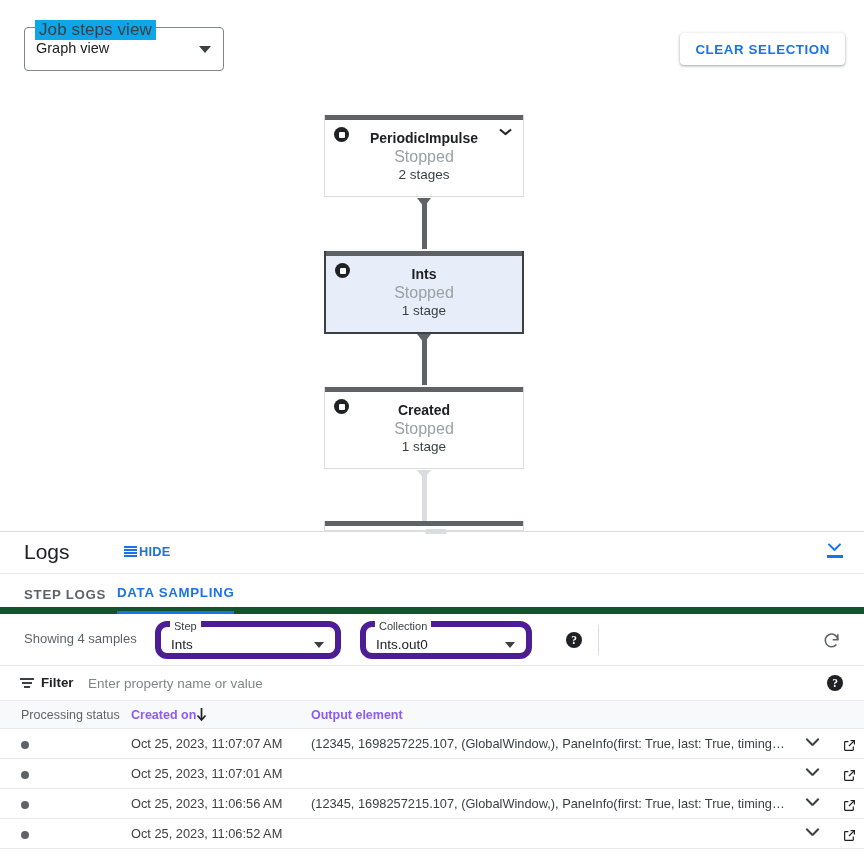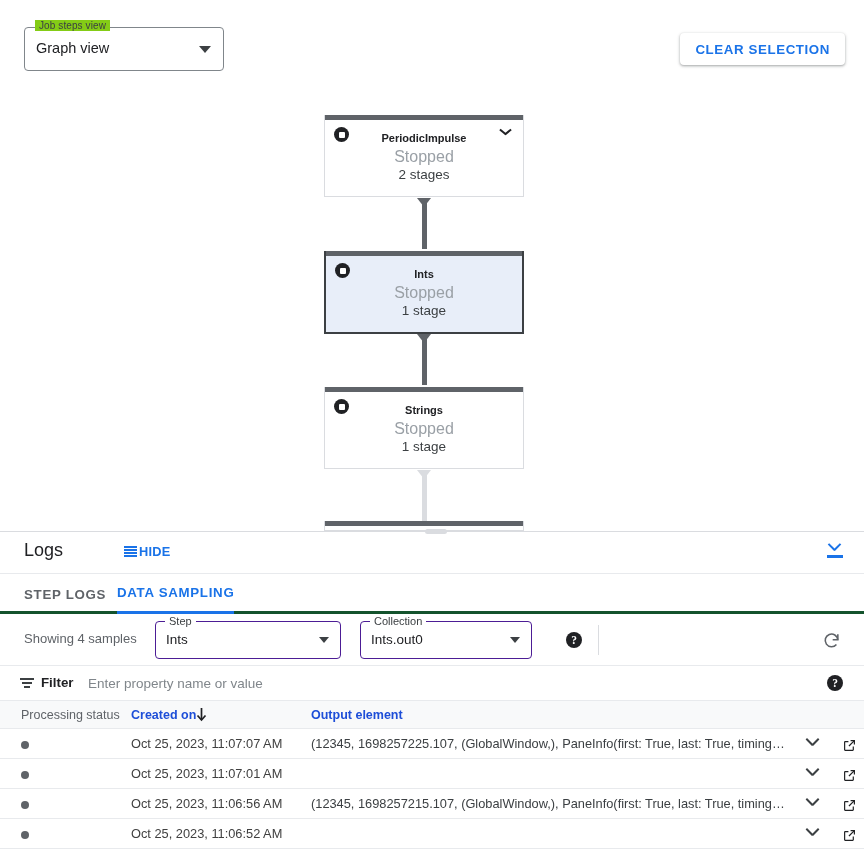--- a/index.html
+++ b/index.html
@@ -20,21 +20,21 @@
   }
   .toolbar {
     position: absolute; left: 0; top: 0; width: 864px; height: 90px;
   }
   .select-field {
     position: absolute; left: 24px; top: 27px; width: 200px; height: 44px;
     border: 1px solid #80868b; border-radius: 4px; background: #fff;
   }
   .select-label {
     position: absolute; left: 10px; top: -8px; padding: 0 4px;
-    background: #84cc16; font-size: 10px; color: #3c4043; font-weight: 500;
+    background: #0ea5e9; font-size: 17px; color: #3c4043; font-weight: 500;
     letter-spacing: .1px;
   }
   .select-value {
     position: absolute; left: 11px; top: 12px; font-size: 14.5px; color: #202124;
   }
   .select-arrow {
     position: absolute; right: 12px; top: 18px;
     width: 0; height: 0; border-left: 6px solid transparent;
     border-right: 6px solid transparent; border-top: 7px solid #3c4043;
   }
@@ -55,21 +55,21 @@
   .node .topbar { height: 5px; background: #5f6368; margin: 0; }
   .node .body { position: relative; padding: 10px 0 12px; text-align: center; }
   .node .status-ico {
     position: absolute; left: 9px; top: 7px; width: 15px; height: 15px;
     border-radius: 50%; background: #202124;
   }
   .node .status-ico::after {
     content: ""; position: absolute; left: 4.5px; top: 4.5px;
     width: 6px; height: 6px; background: #fff; border-radius: 1px;
   }
-  .node .title { font-size: 11px; font-weight: bold; color: #202124; line-height: 16px; }
+  .node .title { font-size: 14px; font-weight: bold; color: #202124; line-height: 16px; }
   .node .sub1 { font-size: 16px; color: #9aa0a6; line-height: 18px; margin-top: 2px; }
   .node .sub2 { font-size: 13.5px; color: #3c4043; line-height: 18px; }
   .node .chev {
     position: absolute; right: 12px; top: 11px; width: 11px; height: 7px;
   }
   .node .chev::before, .node .chev::after {
     content: ""; position: absolute; top: 0; width: 8px; height: 2px;
     background: #202124;
   }
   .node .chev::before { left: -1px; transform: rotate(40deg); }
@@ -91,21 +91,21 @@
     background: #fff; border-top: 1px solid #dadce0;
   }
   .drag-handle {
     position: absolute; left: 425px; top: -3px; width: 22px; height: 5px;
     background: #dadce0; border-radius: 3px;
   }
   .logs-head {
     position: relative; height: 42px; border-bottom: 1px solid #e8eaed;
   }
   .logs-title {
-    position: absolute; left: 24px; top: 8px; font-size: 18px; color: #202124;
+    position: absolute; left: 24px; top: 8px; font-size: 21px; color: #202124;
   }
   .hide-btn {
     position: absolute; left: 124px; top: 12px; display: flex; align-items: center;
     color: #1a73e8; font-size: 12.8px; font-weight: bold; cursor: pointer;
     letter-spacing: .2px;
   }
   .hide-icon { display: inline-block; width: 13px; height: 11px; margin-right: 2px; position: relative; }
   .hide-icon i {
     position: absolute; left: 0; width: 13px; height: 2px; background: #1a73e8; display: block;
   }
@@ -117,33 +117,33 @@
     position: absolute; right: 18px; top: 11px; width: 22px; height: 20px; cursor: pointer;
   }
   .collapse-btn .dc { position: absolute; left: 3px; top: 2px; width: 16px; height: 9px; }
   .collapse-btn .dc::before, .collapse-btn .dc::after {
     content: ""; position: absolute; top: 1px; width: 9px; height: 2.4px; background: #1a73e8;
   }
   .collapse-btn .dc::before { left: 0px; transform: rotate(45deg); }
   .collapse-btn .dc::after { left: 6px; transform: rotate(-45deg); }
   .collapse-btn .bar { position: absolute; left: 3px; top: 12px; width: 16px; height: 2.6px; background: #1a73e8; }
 
-  .tabs { position: relative; height: 40px; border-bottom: 3px solid #14532d; }
+  .tabs { position: relative; height: 40px; border-bottom: 7px solid #14532d; }
   .tab {
     position: absolute; top: 0; height: 40px; display: flex; align-items: center;
     font-size: 13.3px; font-weight: bold; letter-spacing: .7px; cursor: pointer;
   }
   .tab.inactive { left: 24px; color: #5f6368; }
   .tab.active { left: 117px; color: #1a73e8; border-bottom: 3px solid #1a73e8; }
 
   .sampling-bar { position: relative; height: 52px; border-bottom: 1px solid #e8eaed; }
   .showing-txt { position: absolute; left: 24px; top: 17px; font-size: 13px; color: #5f6368; }
   .mini-select {
-    position: absolute; top: 7px; height: 38px; border: 1px solid #4c1d95;
-    border-radius: 4px; background: #fff; cursor: pointer;
+    position: absolute; top: 7px; height: 38px; border: 6px solid #4c1d95;
+    border-radius: 12px; background: #fff; cursor: pointer;
   }
   .mini-select .lbl {
     position: absolute; left: 9px; top: -7px; padding: 0 4px; background: #fff;
     font-size: 11px; color: #3c4043; font-weight: 500;
   }
   .mini-select .val { position: absolute; left: 10px; top: 10px; font-size: 13.5px; color: #202124; }
   .mini-select .arw {
     position: absolute; right: 11px; top: 15px; width: 0; height: 0;
     border-left: 5.5px solid transparent; border-right: 5.5px solid transparent;
     border-top: 6.5px solid #3c4043;
@@ -167,21 +167,21 @@
   .filter-input {
     position: absolute; left: 86px; top: 7px; width: 600px; height: 20px; border: none;
     outline: none; font-size: 13.5px; color: #202124; background: transparent;
     font-family: "Liberation Sans", sans-serif;
   }
   .filter-input::placeholder { color: #80868b; }
   .help-pos-2 { position: absolute; right: 21px; top: 9px; }
 
   .tbl-head { position: relative; height: 28px; background: #f8f9fa; border-bottom: 1px solid #e8eaed; }
   .th { position: absolute; top: 7px; font-size: 12.5px; color: #5f6368; }
-  .th.strong { color: #1d4ed8; font-weight: bold; }
+  .th.strong { color: #8b5cf6; font-weight: bold; }
   .sort-arrow { position: absolute; left: 196px; top: 6px; width: 10px; height: 15px; }
 
   .row { position: relative; height: 30px; border-bottom: 1px solid #e8eaed; cursor: pointer; }
   .status-dot {
     position: absolute; left: 21px; top: 12px; width: 8px; height: 8px;
     border-radius: 50%; background: #5f6368;
   }
   .cell-date { position: absolute; left: 131px; top: 7px; font-size: 12.8px; color: #404040; }
   .cell-elem {
     position: absolute; left: 311px; top: 7px; width: 480px; font-size: 12.8px; color: #3c4043;
@@ -237,21 +237,21 @@
     </div>
 
     <div class="edge" style="left:422px; top:335px; height:50px;">
       <span class="head"></span>
     </div>
 
     <div class="node" style="left:324px; top:387px;">
       <div class="topbar"></div>
       <div class="body">
         <span class="status-ico"></span>
-        <div class="title">Strings</div>
+        <div class="title">Created</div>
         <div class="sub1">Stopped</div>
         <div class="sub2">1 stage</div>
       </div>
     </div>
 
     <div class="edge light" style="left:422px; top:471px; height:52px;">
       <span class="head"></span>
     </div>
 
     <div class="node" style="left:324px; top:521px; height:10px; overflow:hidden;">

